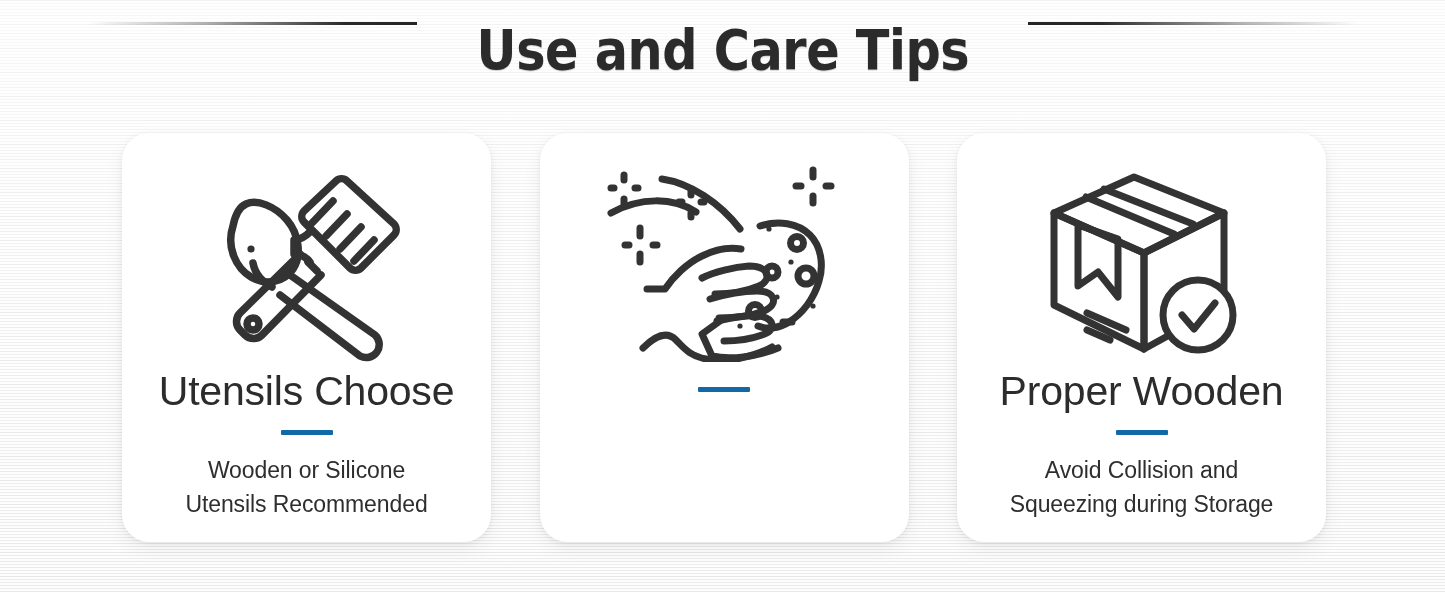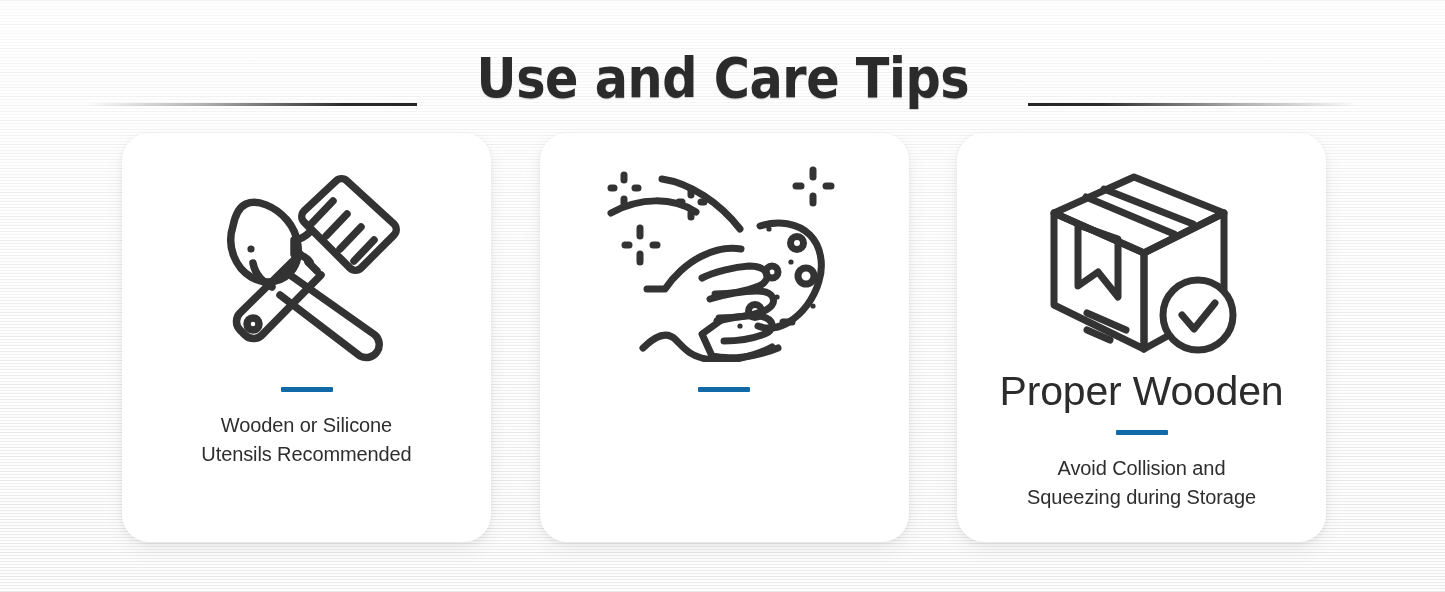--- a/index.html
+++ b/index.html
@@ -39,21 +39,21 @@
   }
 
   
   #header {
     position: absolute;
     left: 0;
     top: 22px;
     width: 1445px;
     height: 84px;
     display: flex;
-    align-items: flex-end;
+    align-items: flex-start;
     justify-content: center;
     gap: 26px;
   }
 
   .rule {
     height: 3px;
     flex: 0 0 auto;
   }
   .rule-left {
     width: 330px;
@@ -124,21 +124,21 @@
 
   .card-divider {
     width: 52px;
     height: 5px;
     background: #1269a8;
     border-radius: 1px;
     margin-top: 18px;
   }
 
   .card-desc {
-    font-size: 20px;
+    font-size: 23px;
     color: #2e2e2e;
     line-height: 1.47;
     text-align: center;
     margin-top: 19px;
     white-space: pre-line;
     letter-spacing: -0.1px;
   }
 </style>
 </head>
 <body>
@@ -173,20 +173,21 @@
 
           <path d="M104 64 c-7 7 -12 9 -17 9 l0 14 c8 0 12 3 16 8"></path>
 
           <path d="M93 87 L33 146 a12 12 0 0 0 0 17 l5 5 a12 12 0 0 0 17 0 L114 108"></path>
 
           <circle cx="46" cy="157" r="6"></circle>
 
           <path d="M101 95 l9 9"></path>
         </svg>
       </div>
+      <div class="card-title">Utensils Choose</div>
       <div class="card-divider"></div>
       <div class="card-desc">Wooden or Silicone
 Utensils Recommended</div>
     </div>
 
     <div class="card">
       <div class="card-icon">
         <svg width="234" height="196" viewBox="0 0 234 196" fill="none" stroke="#333333" stroke-width="7" stroke-linecap="round" stroke-linejoin="round">
 
           <path d="M55 13c28 4 58 24 78 50"></path>

